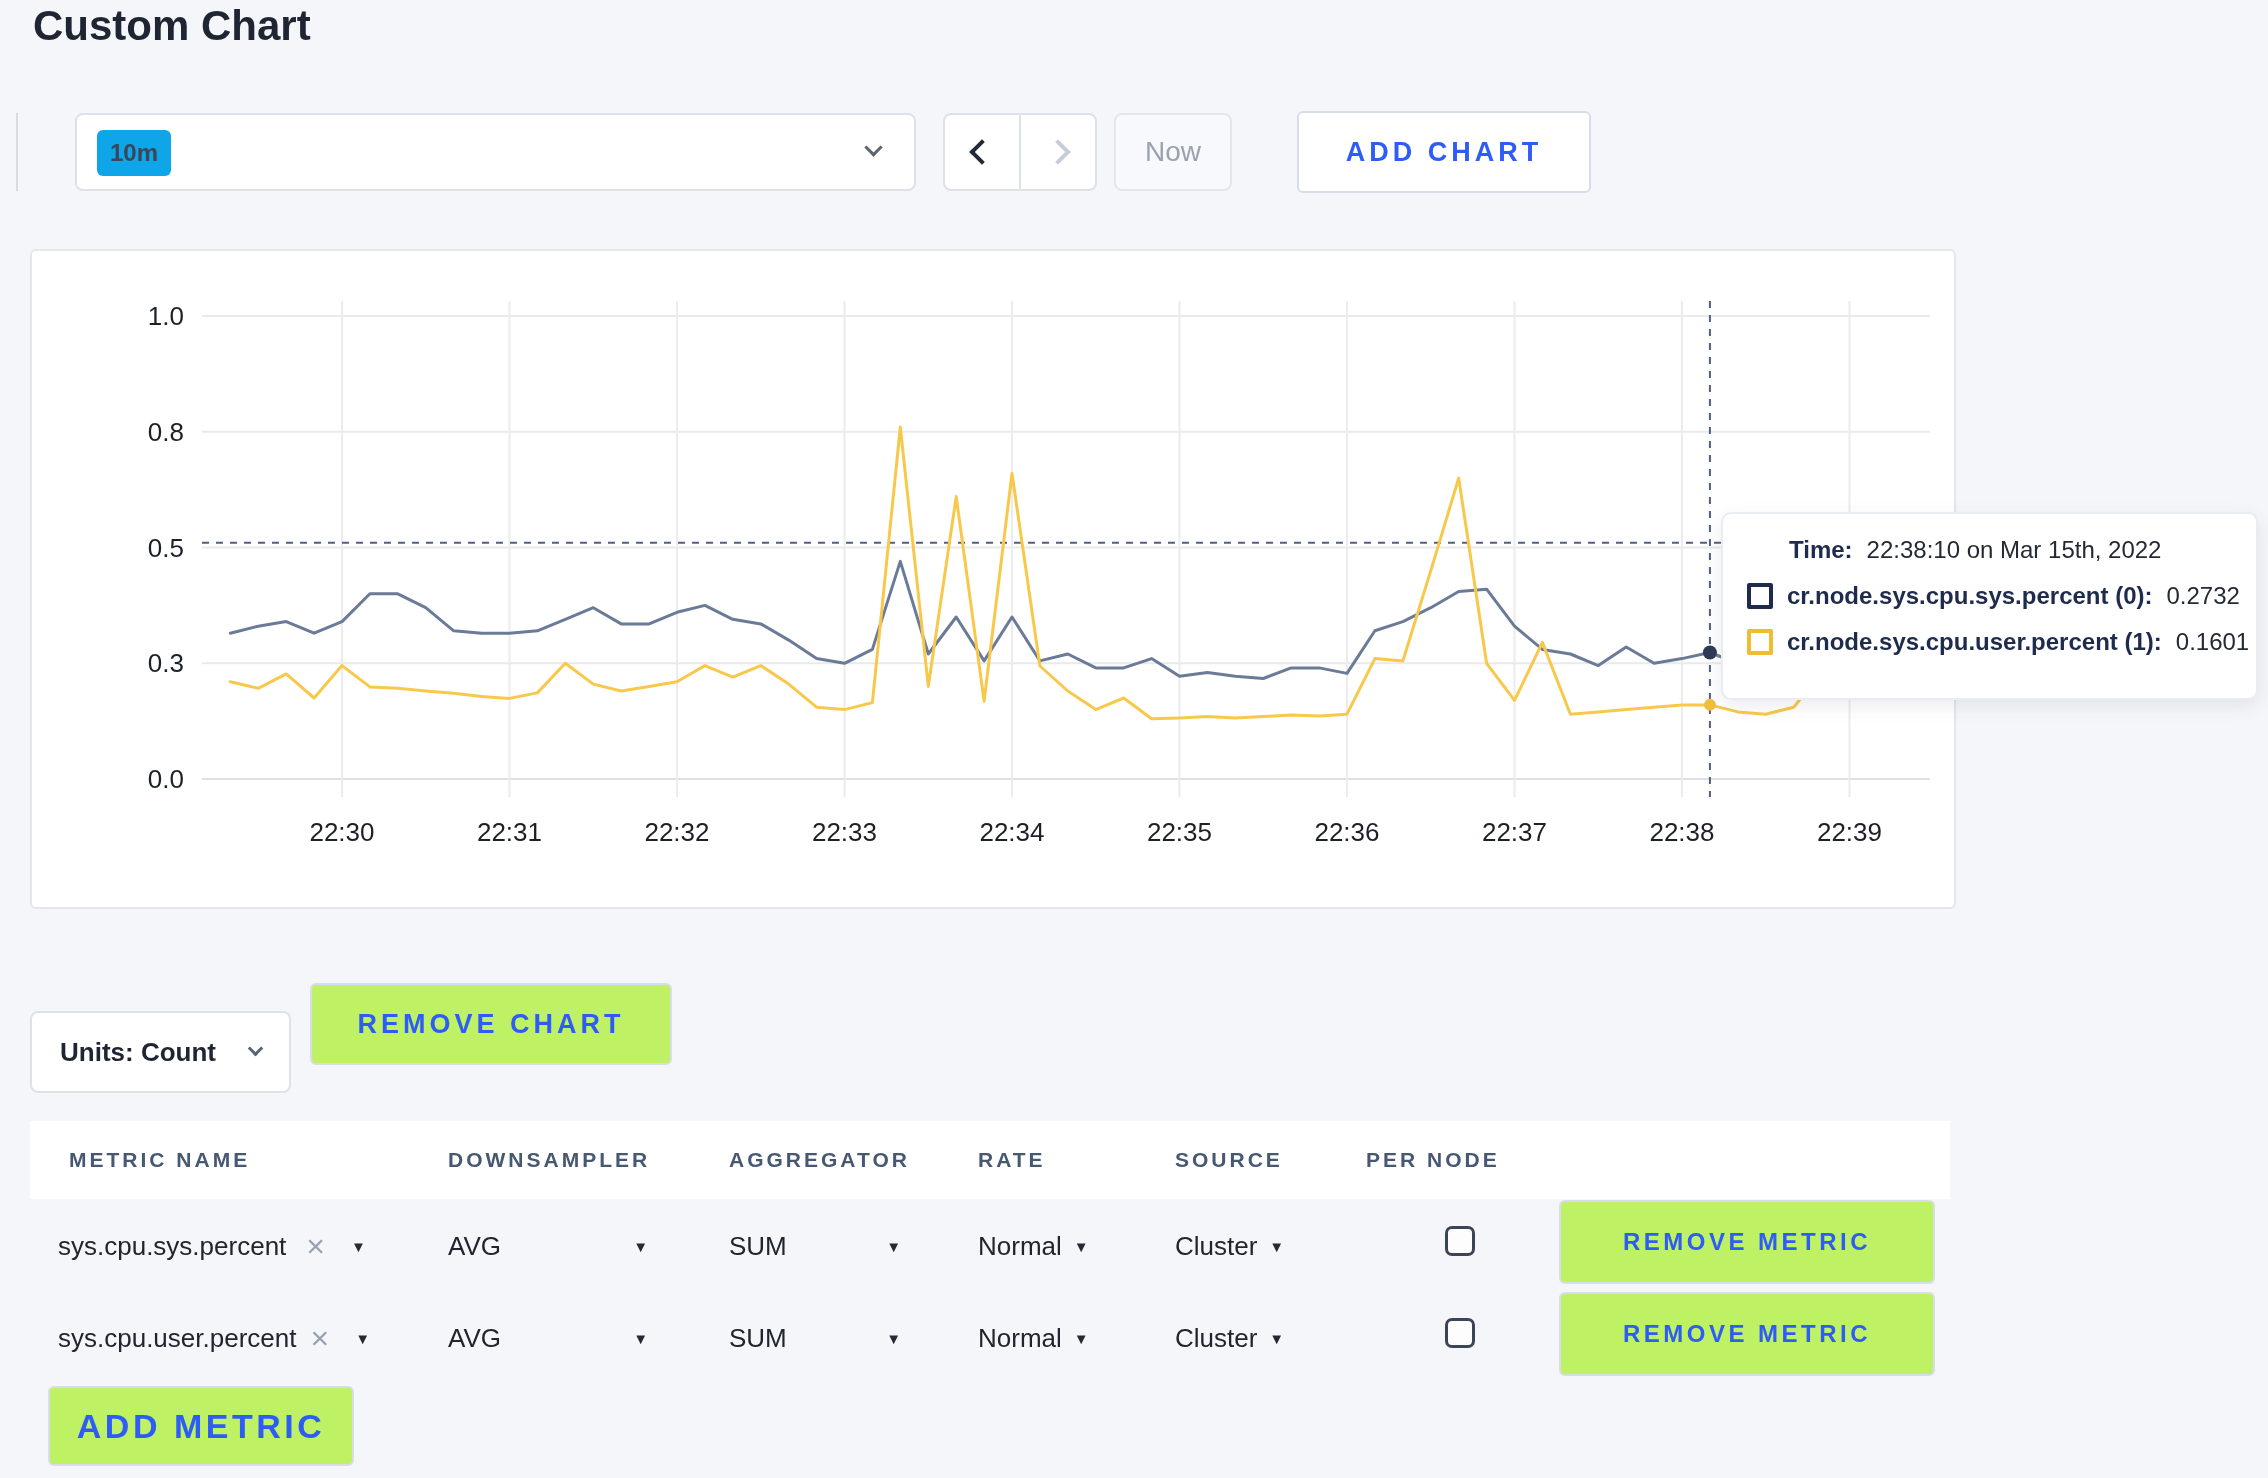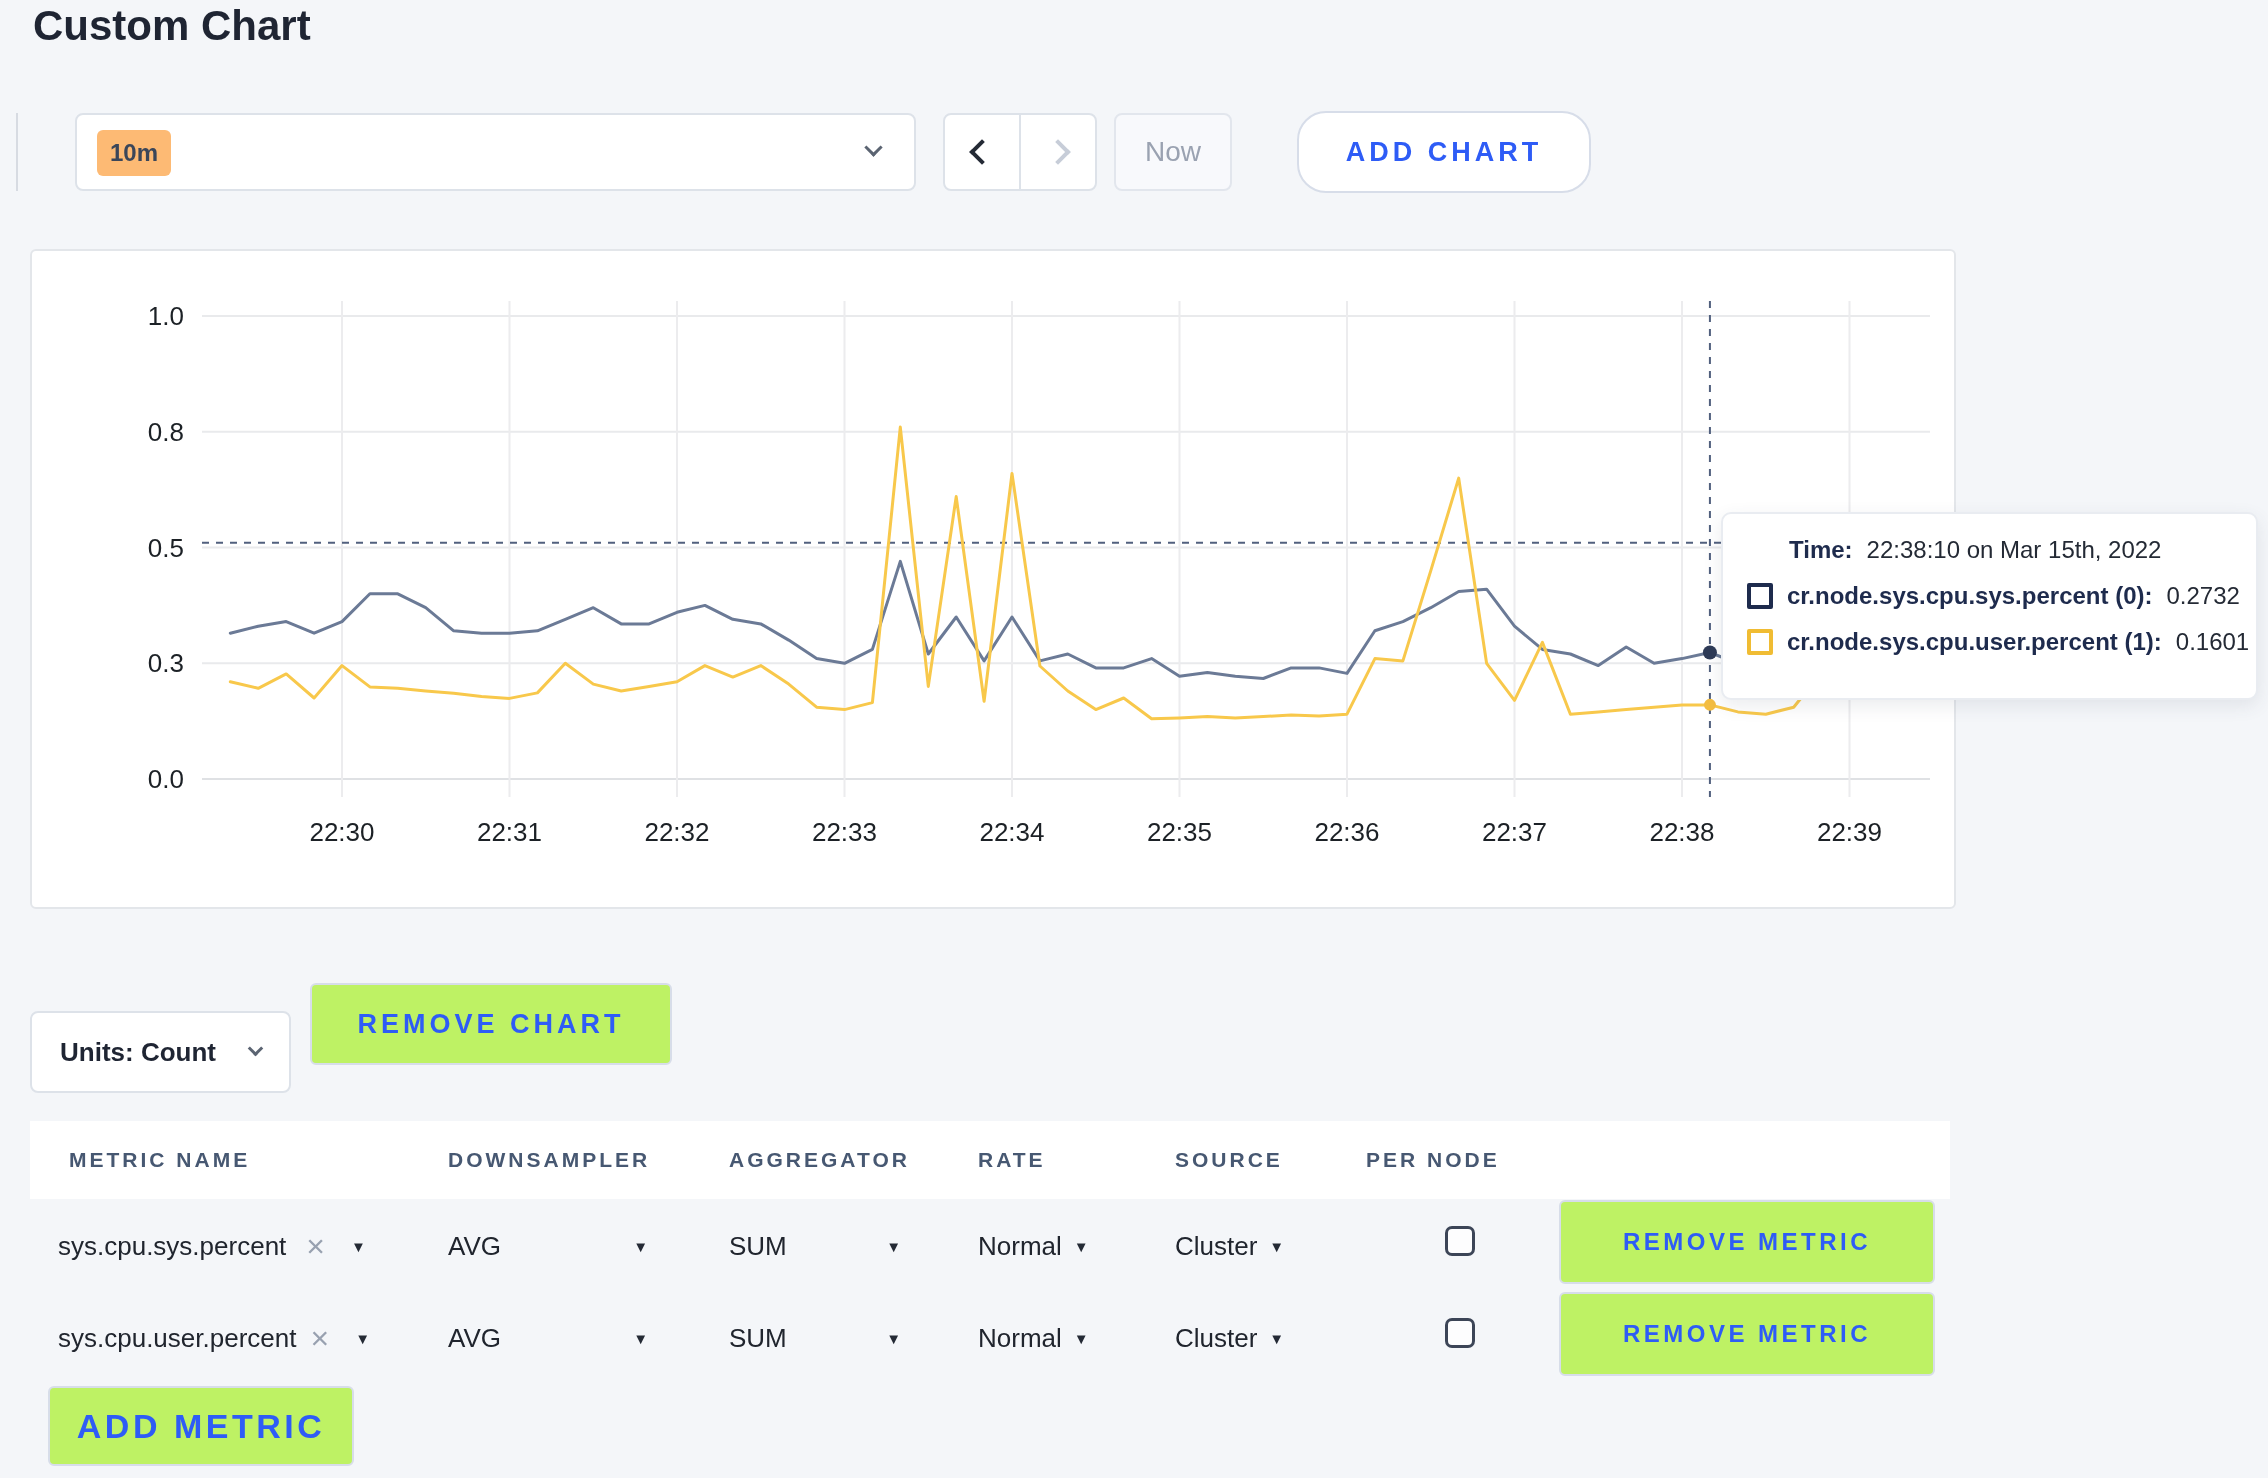--- a/index.html
+++ b/index.html
@@ -27,36 +27,36 @@
 </head>
 <body>
 
 <div id="stage">
 
   <div class="abs" style="left:33px;top:2px;font-size:42px;font-weight:700;color:#1f2533;">Custom Chart</div>
 
   <div class="abs" style="left:16px;top:113px;width:2px;height:78px;background:#d7dbe2;"></div>
 
   <div class="abs ctl" style="left:75px;top:113px;width:841px;height:78px;cursor:pointer;">
-    <span class="abs" style="left:20px;top:15px;height:46px;line-height:46px;padding:0 13px;background:#fdba74;border-radius:6px;font-size:24px;font-weight:700;color:#3b4659;">10m</span>
+    <span class="abs" style="left:20px;top:15px;height:46px;line-height:46px;padding:0 13px;background:#0ea5e9;border-radius:6px;font-size:24px;font-weight:700;color:#3b4659;">10m</span>
     <span class="abs chev down" style="right:34px;top:26px;padding:5px;border-width:0 3px 3px 0;"></span>
   </div>
 
   <div class="abs ctl" style="left:943px;top:113px;width:154px;height:78px;display:flex;">
     <div style="flex:1;display:flex;align-items:center;justify-content:center;border-right:2px solid #dde2e9;cursor:pointer;">
       <span class="chev left" style="border-color:#242a35;border-width:0 4px 4px 0;padding:7px;"></span>
     </div>
     <div style="flex:1;display:flex;align-items:center;justify-content:center;cursor:pointer;">
       <span class="chev right" style="border-color:#c7cdd8;border-width:0 4px 4px 0;padding:7px;"></span>
     </div>
   </div>
 
   <div class="abs" style="left:1114px;top:113px;width:118px;height:78px;border:2px solid #e2e6ed;border-radius:8px;box-sizing:border-box;background:#f8f9fc;display:flex;align-items:center;justify-content:center;font-size:28px;color:#9aa2b1;cursor:default;">Now</div>
 
-  <div class="abs blue-btn" style="left:1297px;top:111px;width:294px;height:82px;font-size:27px;background:#fff;border-radius:29px;">ADD CHART</div>
+  <div class="abs blue-btn" style="left:1297px;top:111px;width:294px;height:82px;font-size:27px;background:#fff;">ADD CHART</div>
 
   <div class="abs panel" style="left:30px;top:249px;width:1926px;height:660px;">
     <svg id="chart-svg" width="1922" height="656" viewBox="0 0 1922 656">
         <line x1="170" y1="528" x2="1898" y2="528" stroke="#dfe1e4" stroke-width="2"></line>
         <text x="152" y="537" text-anchor="end" class="tick">0.0</text>
         <line x1="170" y1="412.25" x2="1898" y2="412.25" stroke="#e9eaec" stroke-width="2"></line>
         <text x="152" y="421.25" text-anchor="end" class="tick">0.3</text>
         <line x1="170" y1="296.5" x2="1898" y2="296.5" stroke="#e9eaec" stroke-width="2"></line>
         <text x="152" y="305.5" text-anchor="end" class="tick">0.5</text>
         <line x1="170" y1="180.75" x2="1898" y2="180.75" stroke="#e9eaec" stroke-width="2"></line>

